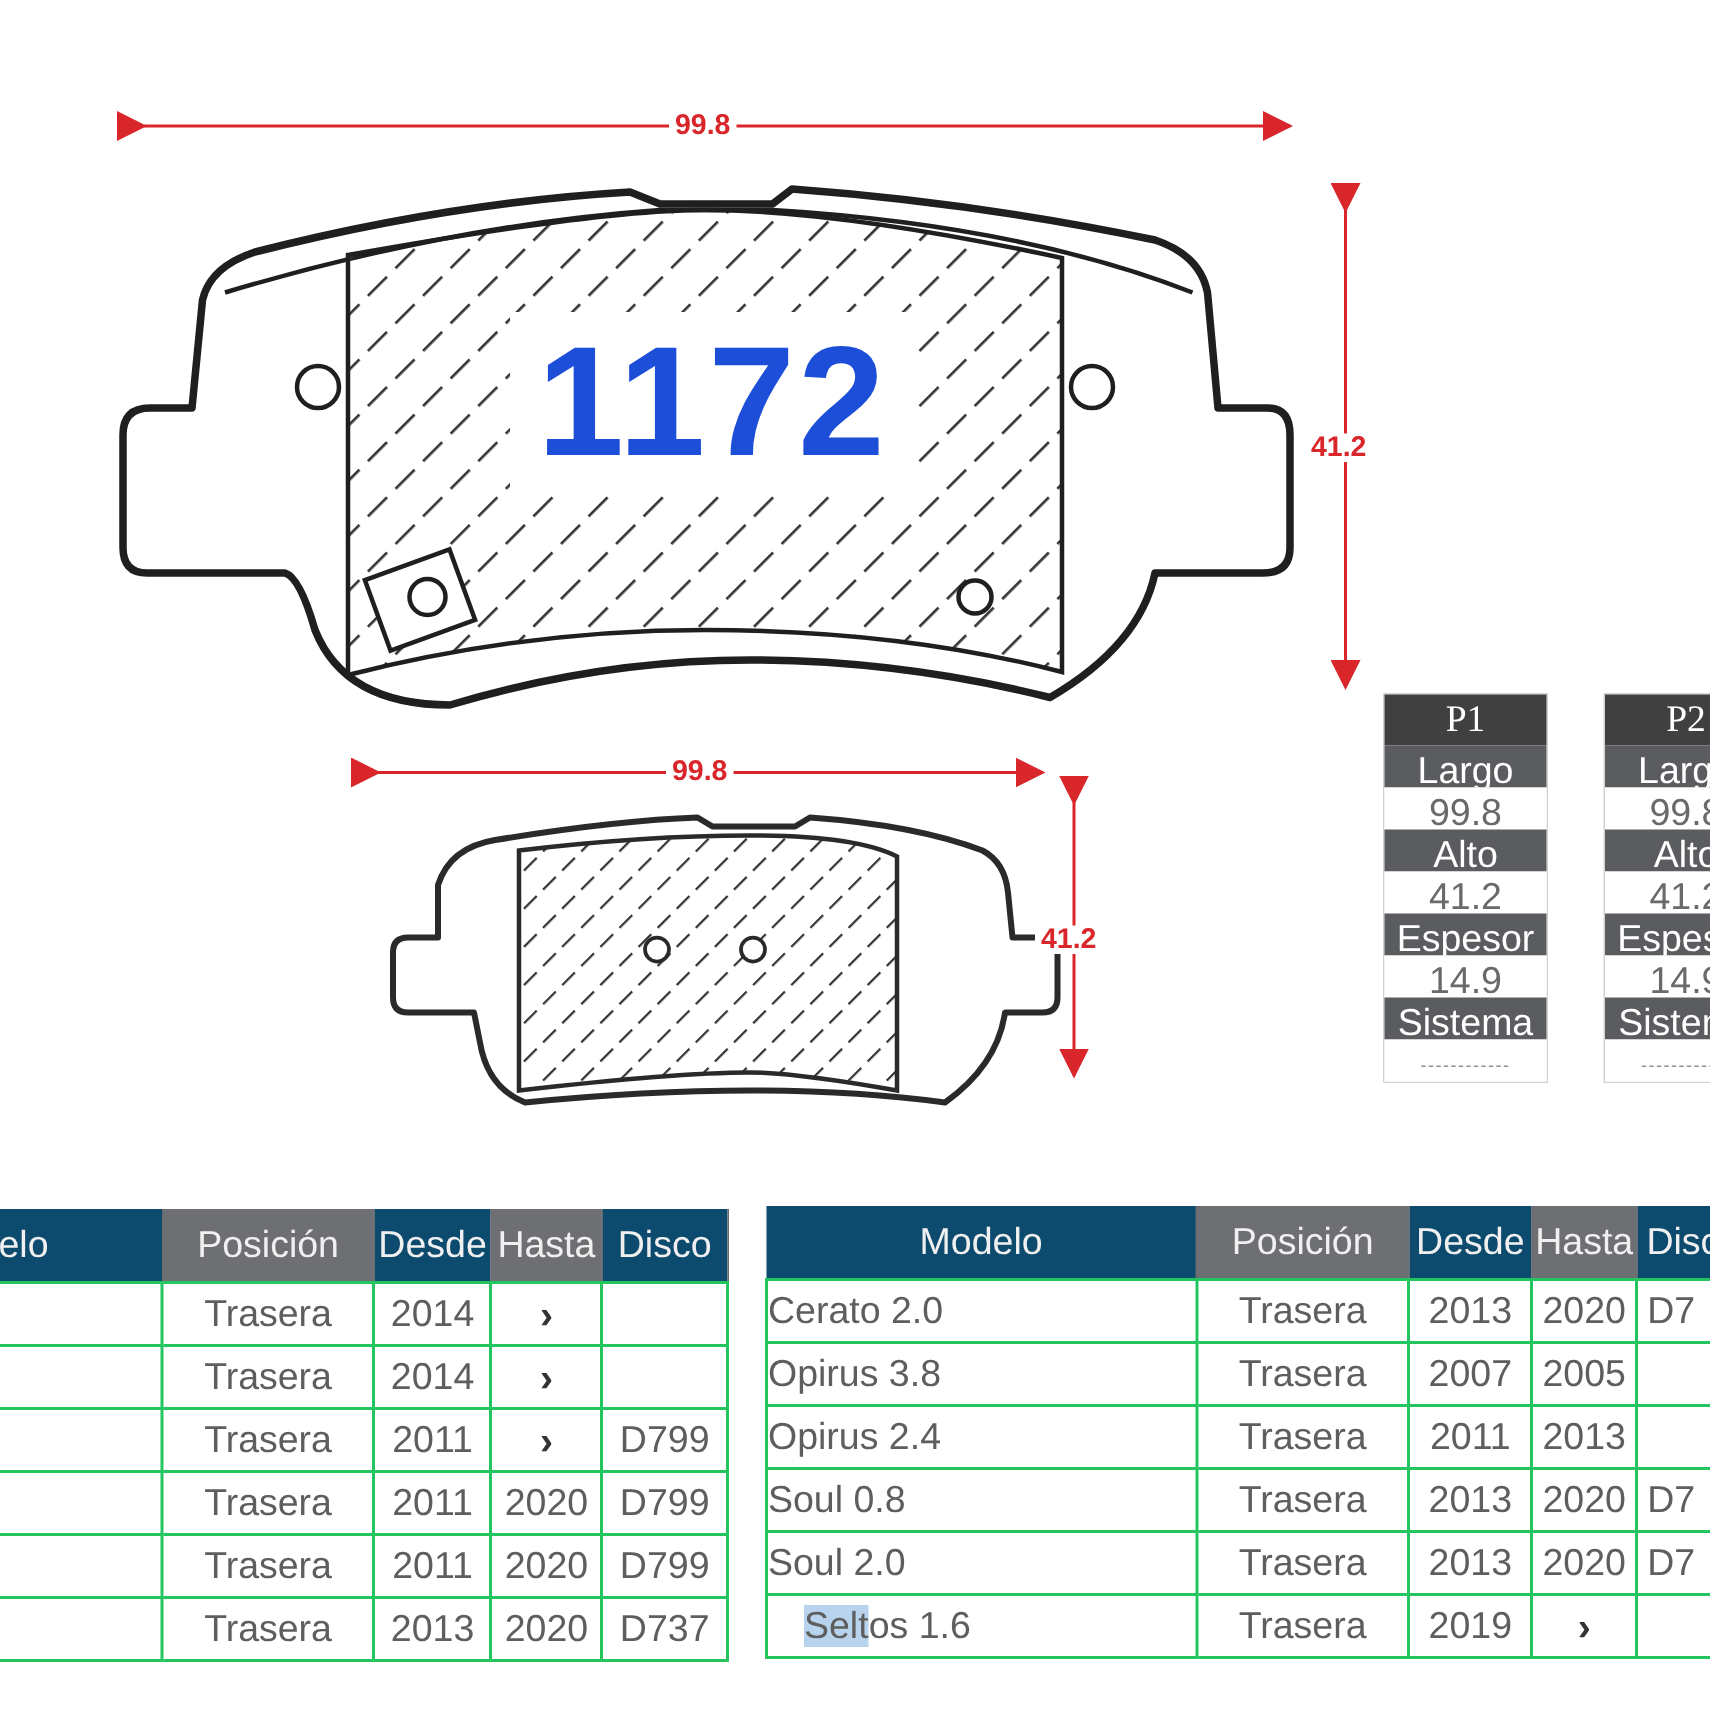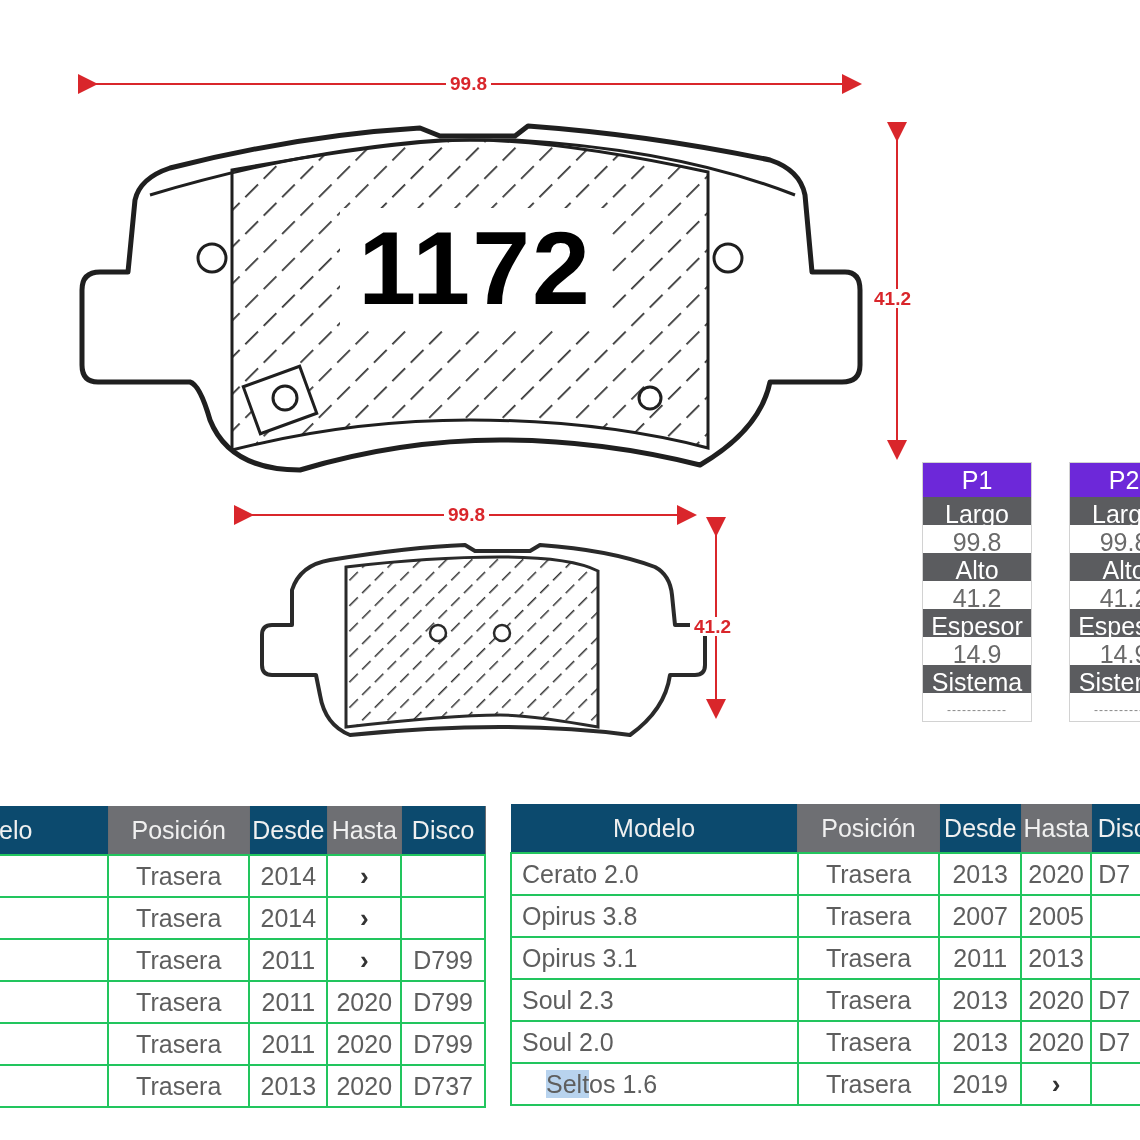--- a/index.html
+++ b/index.html
@@ -5,39 +5,39 @@
   html, body { margin:0; padding:0; background:#ffffff; }
   body { width:1140px; height:1140px; position:relative; overflow:hidden;
          font-family:"Liberation Sans", "DejaVu Sans", sans-serif; }
   .abs { position:absolute; }
   svg { display:block; }
 
   .dim-label { position:absolute; color:#d9262b; font-weight:bold; font-size:19px;
                background:#fff; padding:0 4px; line-height:1; }
 
   .part-number { position:absolute; left:340px; top:208px; width:270px; height:120px;
-                 background:#fff; color:#000000; font-weight:bold; font-size:104px;
+                 background:#fff; color:#1d4ed8; font-weight:bold; font-size:104px;
                  line-height:120px; text-align:center; letter-spacing:2px; }
 
   
   .spec { position:absolute; width:108px; border:1px solid #d2d2d2; background:#fff; }
   .spec .cell { height:28px; line-height:35px; text-align:center; font-size:25px; overflow:hidden; white-space:nowrap; }
-  .spec .hdr { background:#6d28d9; color:#fff; height:34px; line-height:34px; }
+  .spec .hdr { background:#404040; color:#fff; height:34px; line-height:34px;font-family:Liberation Serif, serif; }
   .spec .lbl { background:#5b5c5f; color:#fff; }
   .spec .val { color:#6a6a6a; background:#fff; }
   .spec .dash { color:#8a8a8a; font-size:12px; letter-spacing:1px; }
 
   
   table.app { position:absolute; border-collapse:collapse; background:#fff;
               font-size:25px; color:#5e5e5e; }
   table.app th { background:#0c4a6e; color:#f0f0f0; font-weight:normal; height:48px;
                  padding:0; text-align:center; border-right:1px solid #6b6c70; white-space:nowrap; }
   table.app th.lighter { background:#6e6f73;margin-left:29px; }
   table.app td { height:40px; border:2px solid #22c55e; padding:0; text-align:center; white-space:nowrap; }
-  table.app td.model { text-align:left; padding-left:10px; }
+  table.app td.model { text-align:left; }
   .chev { font-weight:bold; color:#333; font-size:26px; }
   .sel { background:#b8d3ee;margin-left:24px; }
 </style>
 </head>
 <body>
 
 <div class="abs" style="left:0;top:0;width:920px;height:490px;">
   <svg width="920" height="490">
     <defs>
       <pattern id="hatch1" patternUnits="userSpaceOnUse" width="26" height="26" patternTransform="rotate(45)">
@@ -200,28 +200,28 @@
       <td style="text-align:left;padding-left:6px;">D7</td>
     </tr>
     <tr>
       <td class="model">Opirus 3.8</td>
       <td>Trasera</td>
       <td>2007</td>
       <td>2005</td>
       <td style="text-align:left;padding-left:6px;"></td>
     </tr>
     <tr>
-      <td class="model">Opirus 3.1</td>
+      <td class="model">Opirus 2.4</td>
       <td>Trasera</td>
       <td>2011</td>
       <td>2013</td>
       <td style="text-align:left;padding-left:6px;"></td>
     </tr>
     <tr>
-      <td class="model">Soul 2.3</td>
+      <td class="model">Soul 0.8</td>
       <td>Trasera</td>
       <td>2013</td>
       <td>2020</td>
       <td style="text-align:left;padding-left:6px;">D7</td>
     </tr>
     <tr>
       <td class="model">Soul 2.0</td>
       <td>Trasera</td>
       <td>2013</td>
       <td>2020</td>

